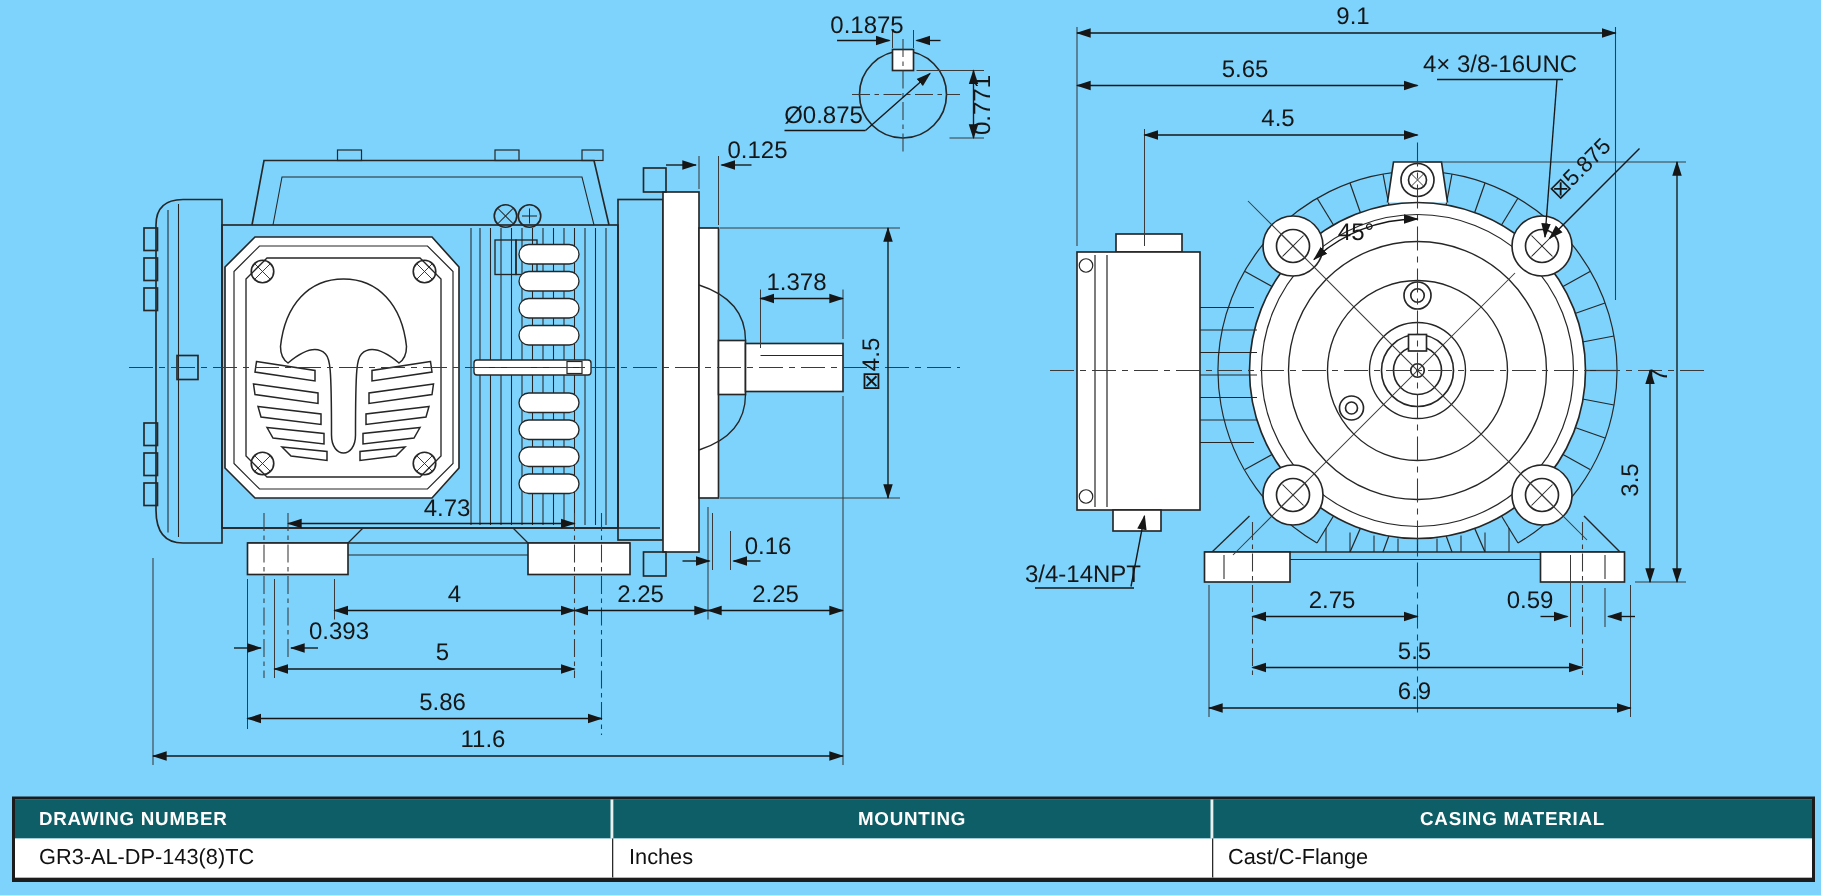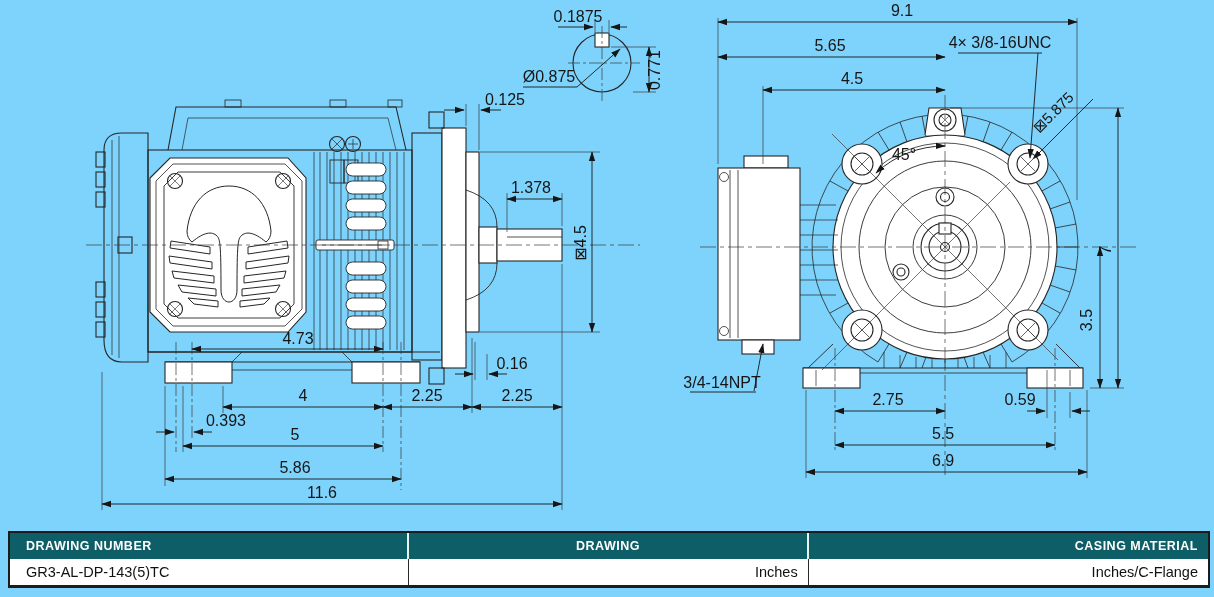--- a/index.html
+++ b/index.html
@@ -7,23 +7,23 @@
          font-family:"Liberation Sans",sans-serif;}
   svg text{font-family:"Liberation Sans",sans-serif;fill:#161616;}
   .dimtxt{font-size:16px;}
   .dimtxt-sm{font-size:15px;}
   
   #spec-table{position:absolute;left:8px;top:531px;width:1198px;border:2px solid #1c1c1c;
               border-bottom-width:3px;}
   .tr{display:grid;grid-template-columns:1fr 1fr 1fr;}
   .th{background:#0d5e66;color:#fff;font-weight:bold;font-size:12.5px;letter-spacing:.5px;
       padding:6px 10px;text-align:center;border-right:2px solid #e8f0f0;}
-  .th:last-child{border-right:none;text-align:right;}
+  .th:last-child{border-right:none;}
   .th.left,.td.left{text-align:left;padding-left:16px;}
-  .td{background:#fff;color:#111;font-size:14.5px;padding:5px 10px;text-align:right;
+  .td{background:#fff;color:#111;font-size:14.5px;padding:5px 10px;text-align:left;
       border-right:1.5px solid #2a2a2a;}
   .td:last-child{border-right:none;}
 </style>
 </head>
 <body>
 
 <div id="sheet">
 
 <svg width="1214" height="530" viewBox="0 0 1214 530">
   <defs>
@@ -399,23 +399,23 @@
     <text class="dimtxt" x="943" y="439">5.5</text>
     <text class="dimtxt" x="943" y="466">6.9</text>
     <text class="dimtxt" x="722" y="388">3/4-14NPT</text>
   </g>
 </svg>
 
   
   <div id="spec-table">
     <div class="tr">
       <div class="th left" style="background: rgb(13, 94, 102);">DRAWING NUMBER</div>
-      <div class="th" style="background: rgb(13, 94, 102);">DRAWING</div>
+      <div class="th" style="background: rgb(13, 94, 102);">MOUNTING</div>
       <div class="th" style="background: rgb(13, 94, 102);">CASING MATERIAL</div>
     </div>
     <div class="tr">
-      <div class="td left">GR3-AL-DP-143(5)TC</div>
+      <div class="td left">GR3-AL-DP-143(8)TC</div>
       <div class="td">Inches</div>
-      <div class="td">Inches/C-Flange</div>
+      <div class="td">Cast/C-Flange</div>
     </div>
   </div>
 
 </div>
 
 </body></html>

